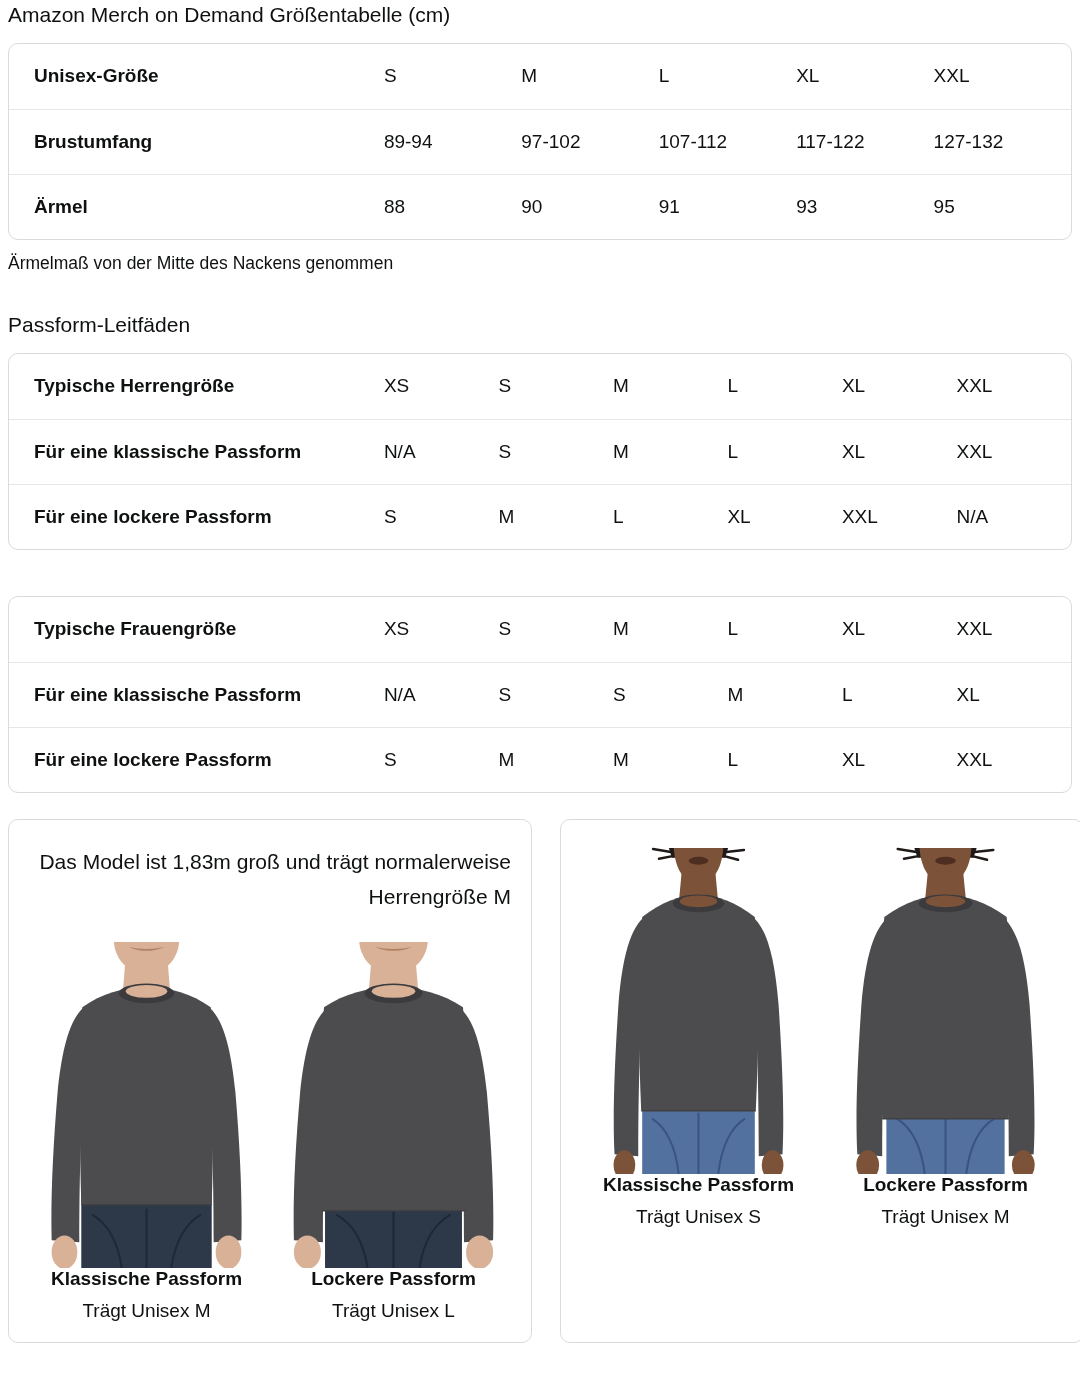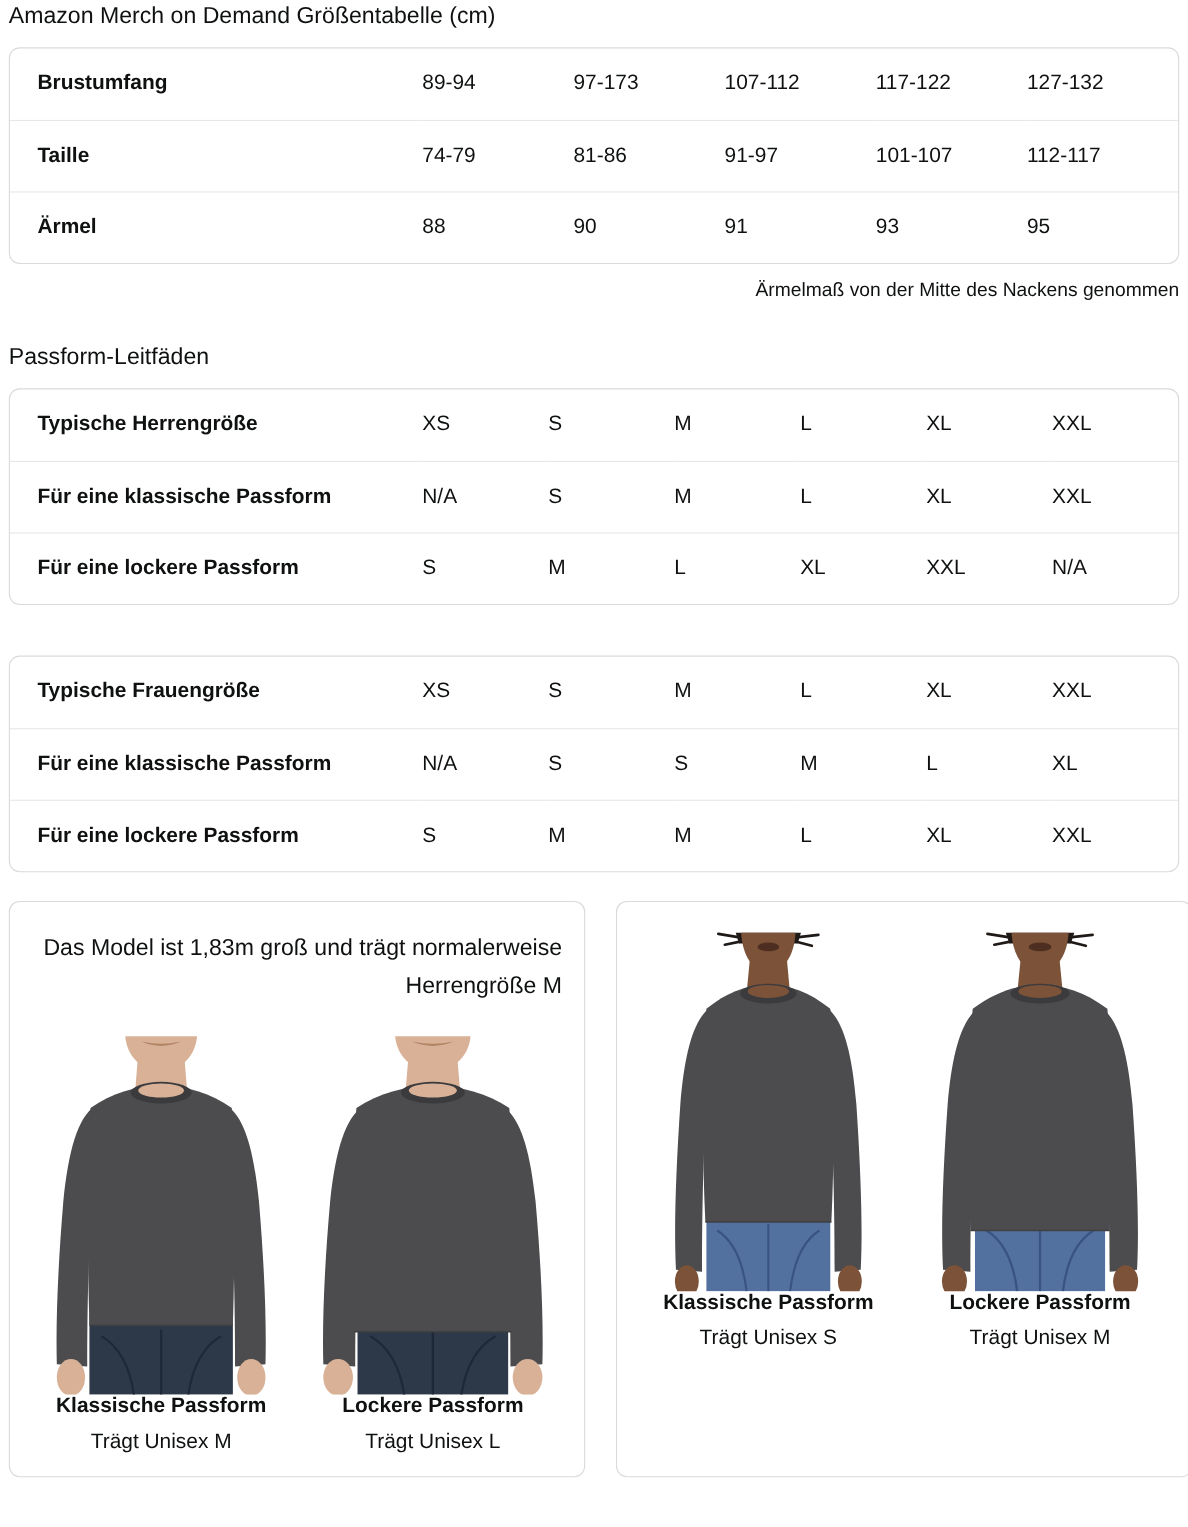--- a/index.html
+++ b/index.html
@@ -41,21 +41,20 @@
     vertical-align:middle;
     padding:0 4px 0 0;
     overflow:hidden;white-space:nowrap;
   }
   td.lbl{font-weight:700;padding-left:25px;}
   tr + tr td{border-top:1px solid var(--divider);}
 
   .size-note{
     font-size:17.5px;
     margin:13px 0 0 0;
-    text-align:right;
   }
   .section-heading{
     font-size:21px;
     margin:39px 0 0 0;
   }
   .fit-table-1{margin-top:16px;}
   .fit-table-2{margin-top:46px;}
 
   .model-cards{
     display:flex;
@@ -120,34 +119,34 @@
       <colgroup>
           <col class="c-label">
           <col>
           <col>
           <col>
           <col>
           <col>
         </colgroup>
       <tbody>
         <tr>
+          <td class="lbl">Unisex-Größe</td>
+          <td>S</td>
+          <td>M</td>
+          <td>L</td>
+          <td>XL</td>
+          <td>XXL</td>
+        </tr>
+        <tr>
           <td class="lbl">Brustumfang</td>
           <td>89-94</td>
-          <td>97-173</td>
+          <td>97-102</td>
           <td>107-112</td>
           <td>117-122</td>
           <td>127-132</td>
-        </tr>
-        <tr>
-          <td class="lbl">Taille</td>
-          <td>74-79</td>
-          <td>81-86</td>
-          <td>91-97</td>
-          <td>101-107</td>
-          <td>112-117</td>
         </tr>
         <tr>
           <td class="lbl">Ärmel</td>
           <td>88</td>
           <td>90</td>
           <td>91</td>
           <td>93</td>
           <td>95</td>
         </tr>
       </tbody>

